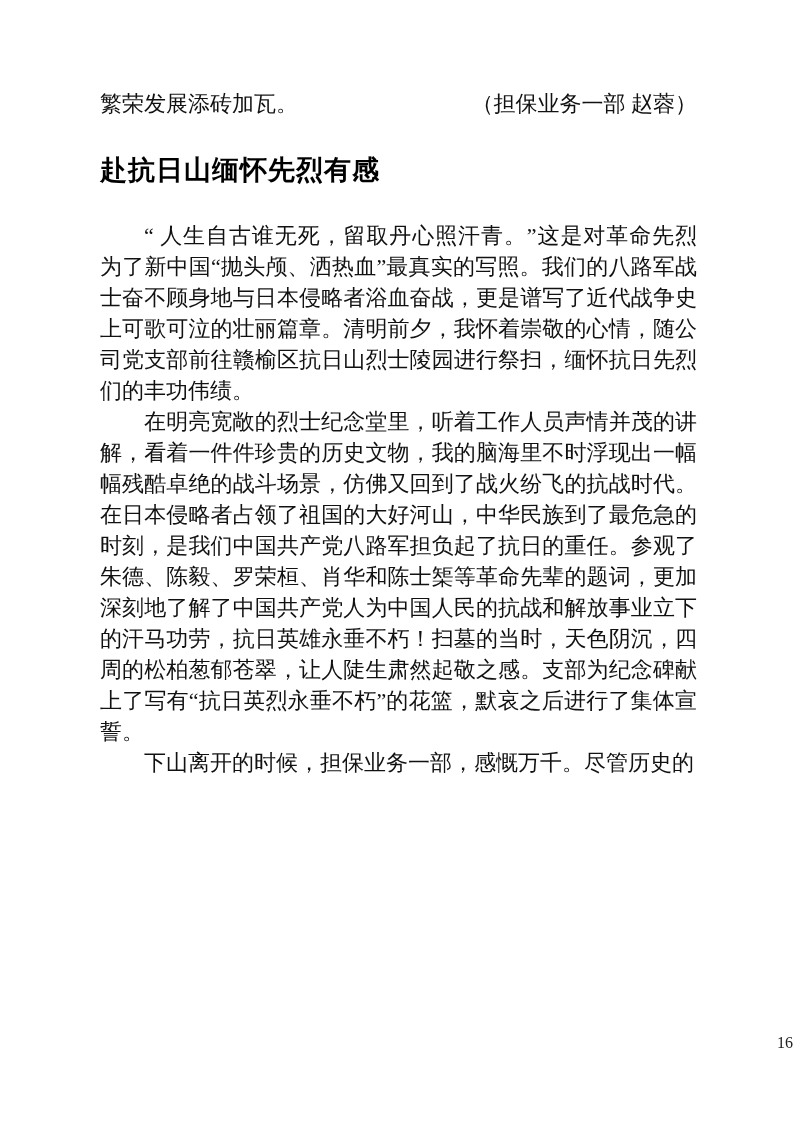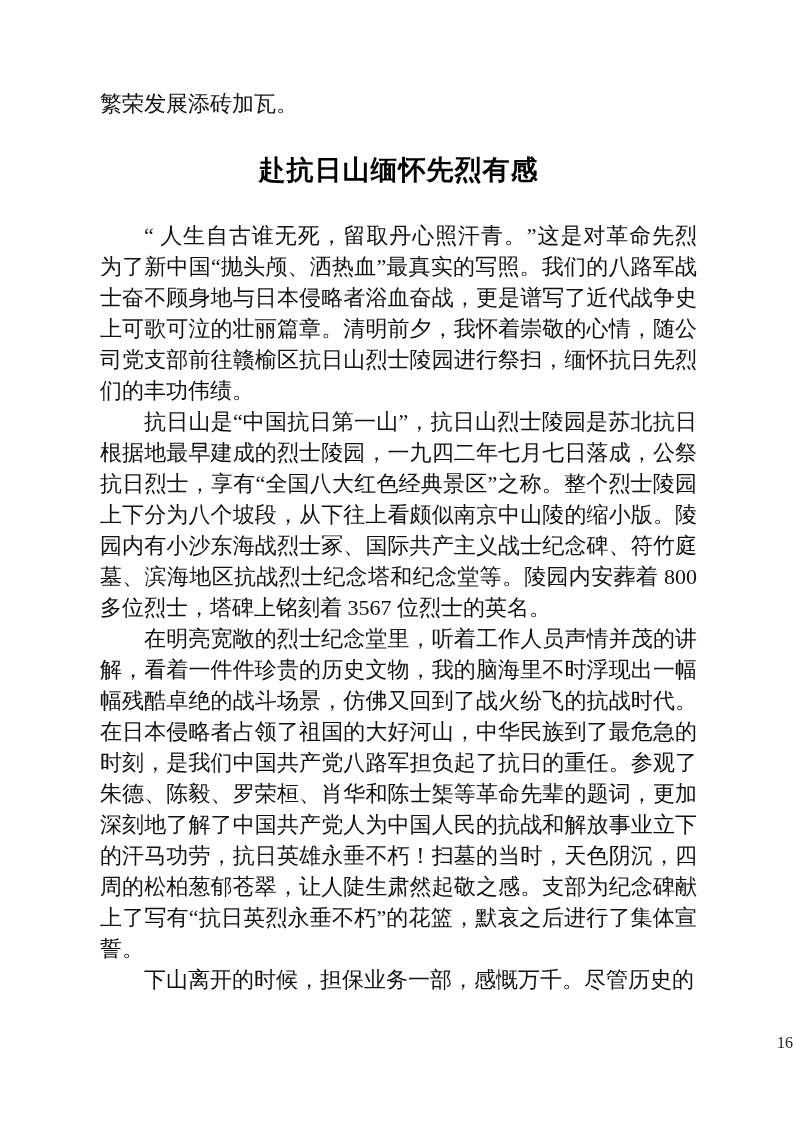--- a/index.html
+++ b/index.html
@@ -22,21 +22,21 @@
     display: flex;
     justify-content: space-between;
     align-items: baseline;
     font-family: "Liberation Serif", serif;
     font-size: 22px;
     line-height: 32px;
     white-space: nowrap;
   }
   .doc-title {
     margin: 32px 0 0 0;
-    text-align: center;
+    text-align: left;
     font-family: "DejaVu Sans", sans-serif;
     font-weight: 700;
     font-size: 27px;
     line-height: 36px;
     letter-spacing: 1px;
     color: #000000;
   }
   .article-body {
     margin-top: 32px;
     font-family: "Liberation Serif", serif;
@@ -62,26 +62,26 @@
     color: #222222;
   }
 </style>
 </head>
 <body>
 
 <div class="page">
 
   <div class="header-line">
     <span>繁荣发展添砖加瓦。</span>
+    <span>（担保业务一部 赵蓉）</span>
   </div>
 
   <h1 class="doc-title">赴抗日山缅怀先烈有感</h1>
 
   <div class="article-body">
       <p class="para">“ 人生自古谁无死，留取丹心照汗青。”这是对革命先烈为了新中国“抛头颅、洒热血”最真实的写照。我们的八路军战士奋不顾身地与日本侵略者浴血奋战，更是谱写了近代战争史上可歌可泣的壮丽篇章。清明前夕，我怀着崇敬的心情，随公司党支部前往赣榆区抗日山烈士陵园进行祭扫，缅怀抗日先烈们的丰功伟绩。</p>
-      <p class="para">抗日山是“中国抗日第一山”，抗日山烈士陵园是苏北抗日根据地最早建成的烈士陵园，一九四二年七月七日落成，公祭抗日烈士，享有“全国八大红色经典景区”之称。整个烈士陵园上下分为八个坡段，从下往上看颇似南京中山陵的缩小版。陵园内有小沙东海战烈士冢、国际共产主义战士纪念碑、符竹庭墓、滨海地区抗战烈士纪念塔和纪念堂等。陵园内安葬着 800 多位烈士，塔碑上铭刻着 3567 位烈士的英名。</p>
       <p class="para">在明亮宽敞的烈士纪念堂里，听着工作人员声情并茂的讲解，看着一件件珍贵的历史文物，我的脑海里不时浮现出一幅幅残酷卓绝的战斗场景，仿佛又回到了战火纷飞的抗战时代。在日本侵略者占领了祖国的大好河山，中华民族到了最危急的时刻，是我们中国共产党八路军担负起了抗日的重任。参观了朱德、陈毅、罗荣桓、肖华和陈士榘等革命先辈的题词，更加深刻地了解了中国共产党人为中国人民的抗战和解放事业立下的汗马功劳，抗日英雄永垂不朽！扫墓的当时，天色阴沉，四周的松柏葱郁苍翠，让人陡生肃然起敬之感。支部为纪念碑献上了写有“抗日英烈永垂不朽”的花篮，默哀之后进行了集体宣誓。</p>
       <p class="para">下山离开的时候，担保业务一部，感慨万千。尽管历史的</p>
     </div>
 
   <div class="page-number">16</div>
 
 </div>
 
 </body></html>

